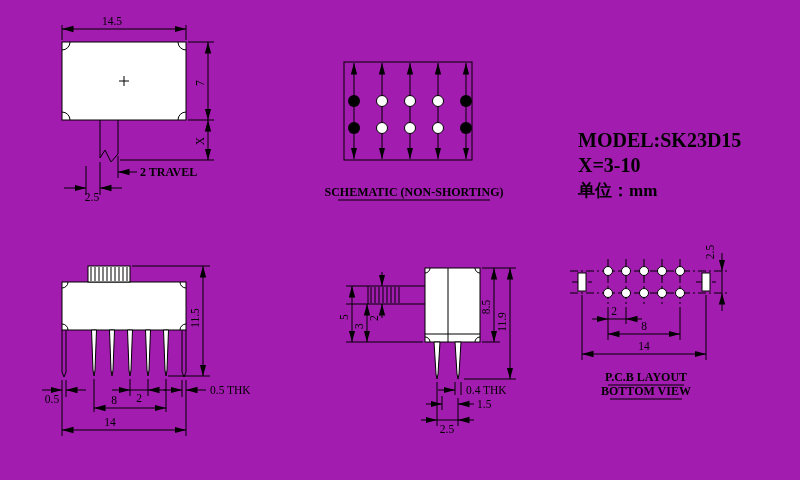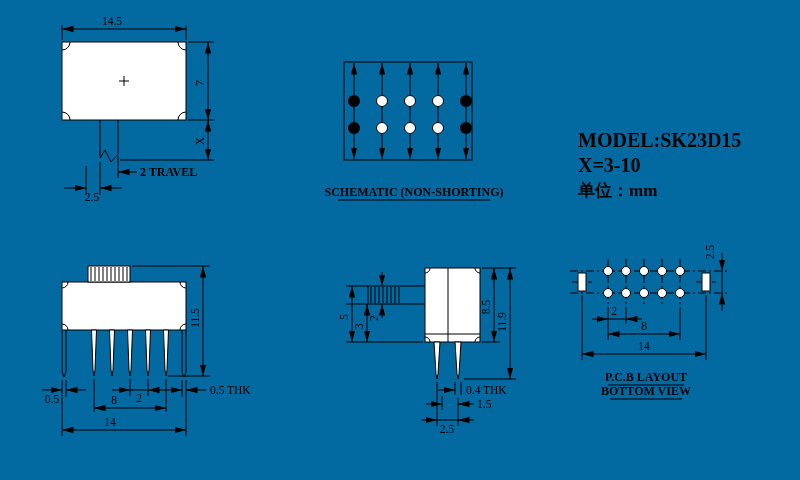--- a/index.html
+++ b/index.html
@@ -1,16 +1,16 @@
 <!DOCTYPE html>
 <html><head>
 <meta charset="utf-8">
 <style>
   html,body{margin:0;padding:0;background:#ffffff;}
-  .sheet{position:relative;width:800px;height:480px;background:#0369a1;overflow:hidden;}
+  .sheet{position:relative;width:800px;height:480px;background:#a21caf;overflow:hidden;}
   svg line, svg path, svg rect, svg circle, svg polygon, svg polyline{
     stroke:#000000; fill:none; stroke-width:1; stroke-linecap:butt;
   }
   svg .fw{fill:#ffffff;}
   svg .fb{fill:#000000; stroke:none;}
   svg .dash{stroke-dasharray:8,3,2,3;}
   svg text{
     stroke:none; fill:#000000;
     font-family:"Liberation Serif","DejaVu Serif",serif;
     font-size:11.5px;

